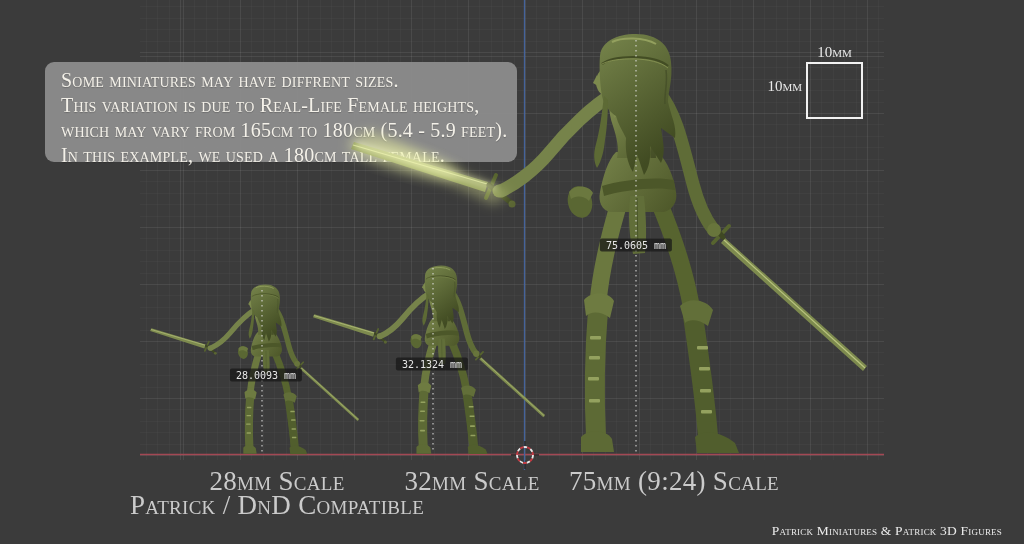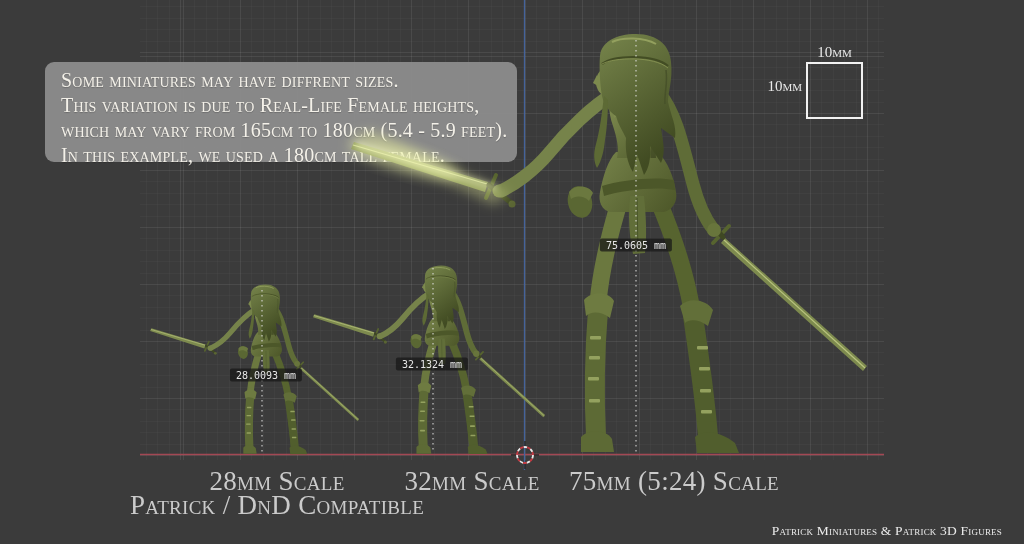--- a/index.html
+++ b/index.html
@@ -203,15 +203,15 @@
 <div class="abs chip" style="left:432px;top:364px;">32.1324 mm</div>
 <div class="abs chip" style="left:636px;top:245px;">75.0605 mm</div>
 
 <div id="ref-square" class="abs"></div>
 <div id="ref-top" class="abs ref-label">10mm</div>
 <div id="ref-side" class="abs ref-label">10mm</div>
 
 <div class="abs scale-label" style="left:277px;top:466px;">28mm Scale</div>
 <div class="abs scale-label" style="left:277px;top:490px;">Patrick / DnD Compatible</div>
 <div class="abs scale-label" style="left:472px;top:466px;">32mm Scale</div>
-<div class="abs scale-label" style="left:674px;top:466px;">75mm (5:24) Scale</div>
+<div class="abs scale-label" style="left:674px;top:466px;">75mm (9:24) Scale</div>
 
 <div id="footer-credit" class="abs">Patrick Miniatures &amp; Patrick 3D Figures</div>
 
 </body></html>

